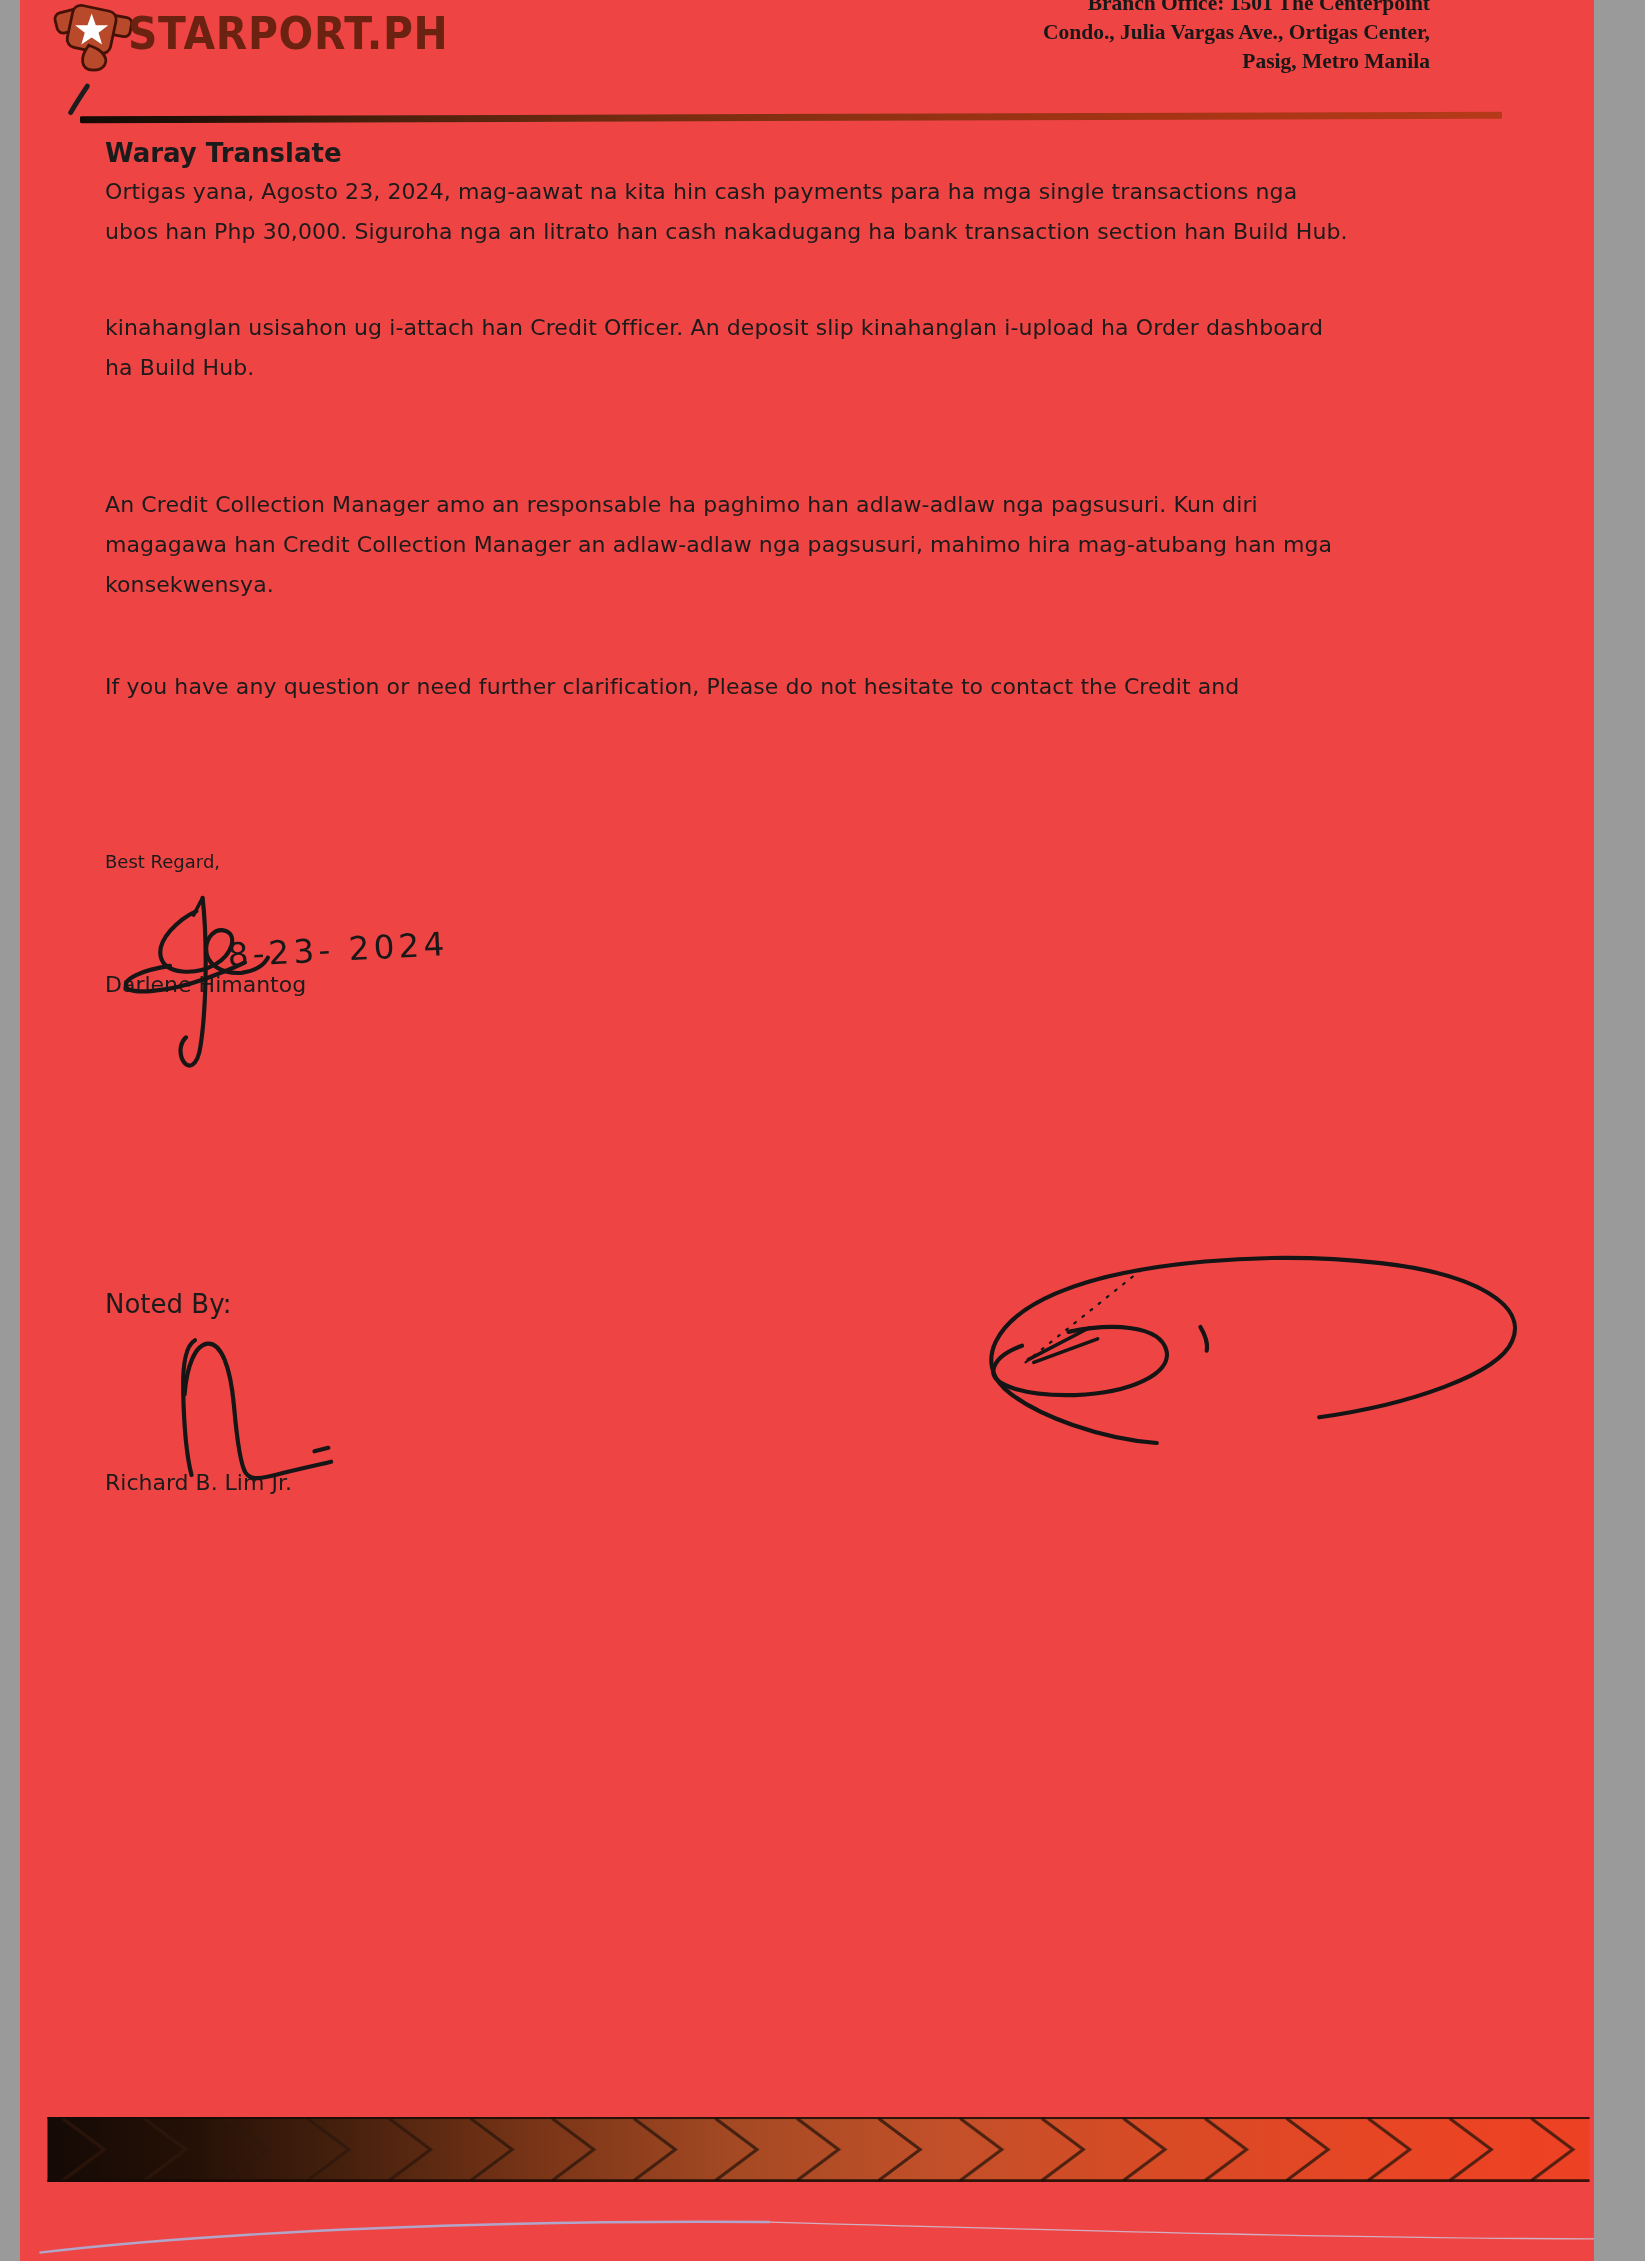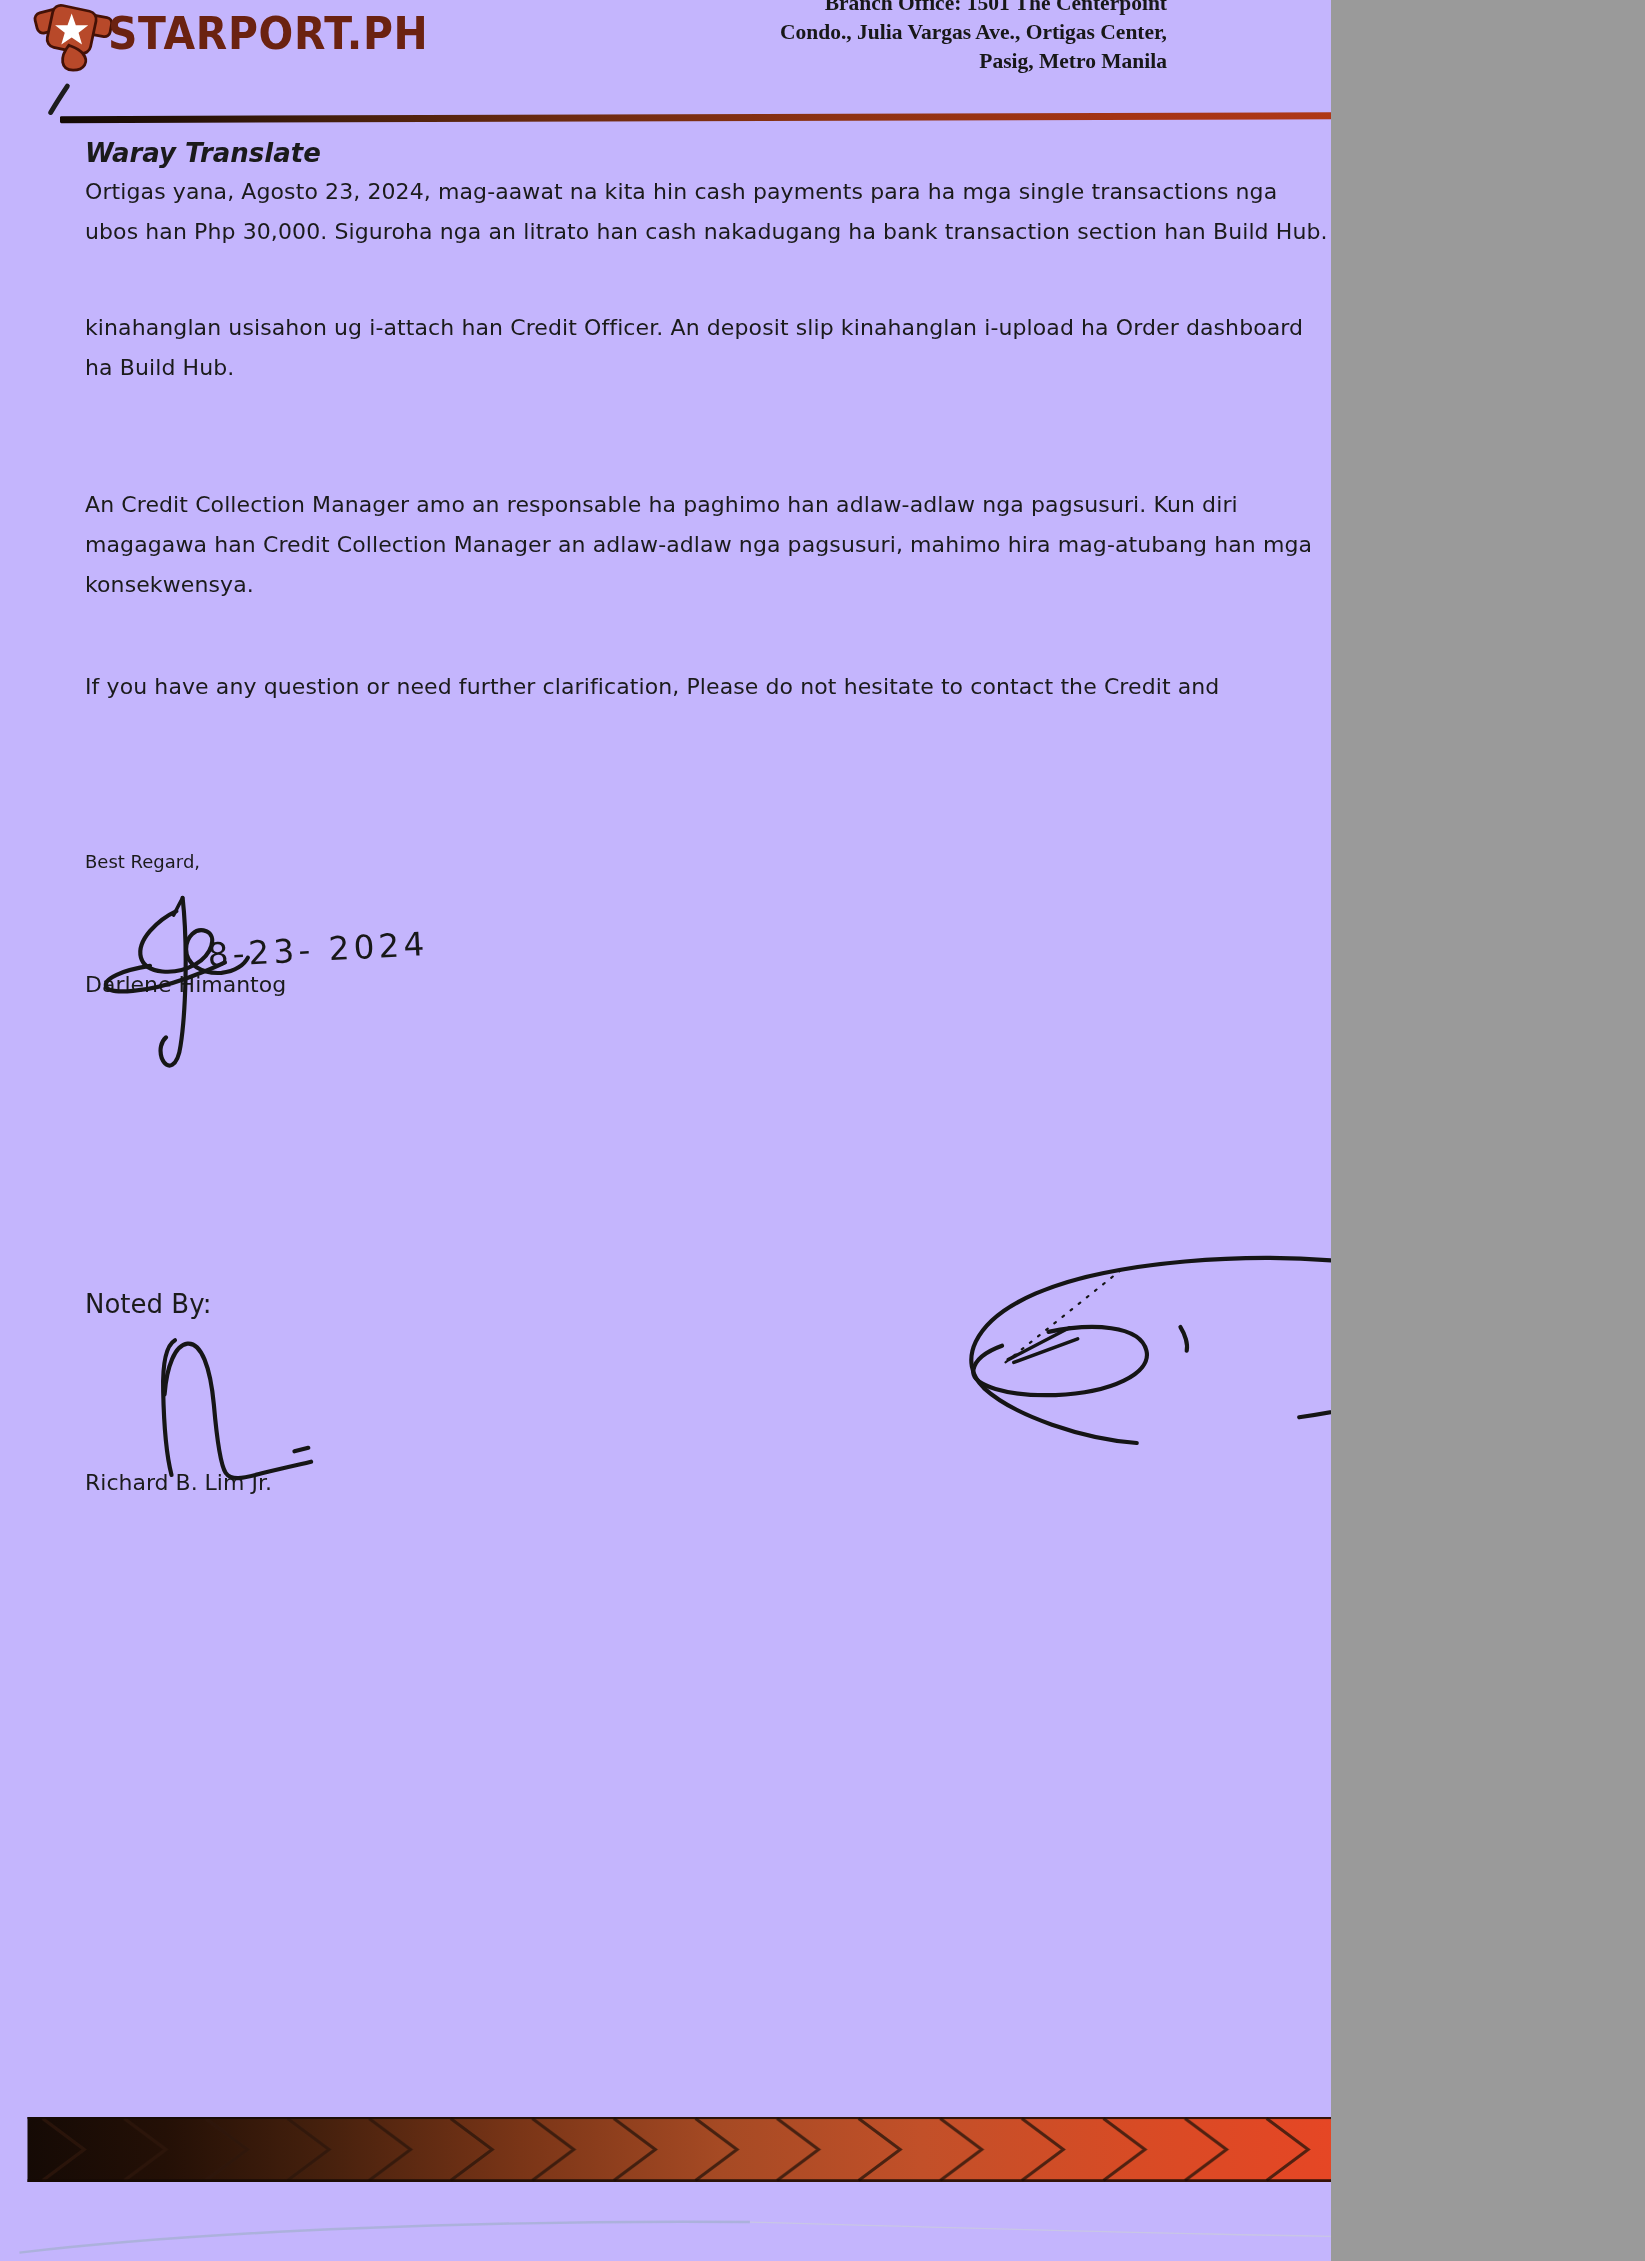--- a/index.html
+++ b/index.html
@@ -1,42 +1,43 @@
 <!DOCTYPE html>
 <html style="font-size:11px"><head>
 <meta charset="utf-8">
 <style>
   html,body{margin:0;padding:0;background:#9a9a9a;}
   .page{
     position:relative;
-    width:1331px;height:2261px;
-    background:#c4b5fd;
+    width:1574px;height:2261px;
+    background:#ef4444;
     overflow:hidden;
     font-family:"DejaVu Sans",sans-serif;
     color:#1b1b1b;
+    margin-left:20px;
   }
   
   .logo-wrap{position:absolute;left:19.4px;top:1.4px;width:542px;height:76px;}
   .address{
     position:absolute;top:-11px;right:164px;width:556px;
     text-align:right;
     font-family:"Liberation Serif","DejaVu Serif",serif;
     font-weight:bold;font-size:21.5px;line-height:29px;color:#181818;
   }
   .divider{
     position:absolute;left:60px;top:114px;width:1422px;height:7px;
     background:linear-gradient(90deg,#140a05 0%,#241006 8%,#401d0b 18%,#6b2a10 35%,#8e3212 55%,#a53414 75%,#b63a19 100%);
     border-radius:1.4px;
     transform:rotate(-0.18deg);
   }
   
   .tline{white-space:nowrap;}
   .heading{
     position:absolute;left:85px;top:138px;
-    font-size:26px;font-weight:bold;font-style:italic;letter-spacing:0px;
+    font-size:26px;font-weight:bold;letter-spacing:0px;
   }
   .para{position:absolute;left:85px;font-size:22px;line-height:40px;letter-spacing:0.1px;}
   .p1{top:172px;} .p2{top:308px;} .p3{top:485px;} .p4{top:667px;}
   .closing{position:absolute;left:85px;top:851px;font-size:18px;}
   .signer-name{position:absolute;left:85px;top:972px;font-size:22px;}
   .noted-label{position:absolute;left:85px;top:1289px;font-size:26px;}
   .noted-name{position:absolute;left:85px;top:1470px;font-size:22px;}
   
   .ink{position:absolute;left:0;top:0;pointer-events:none;}
   

